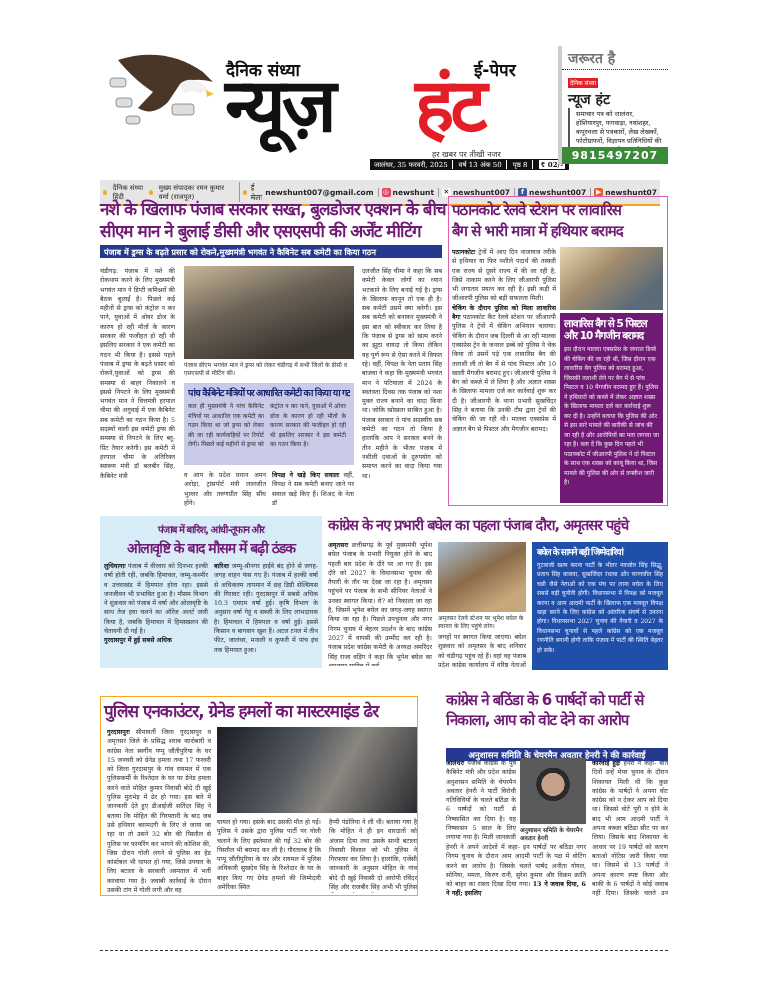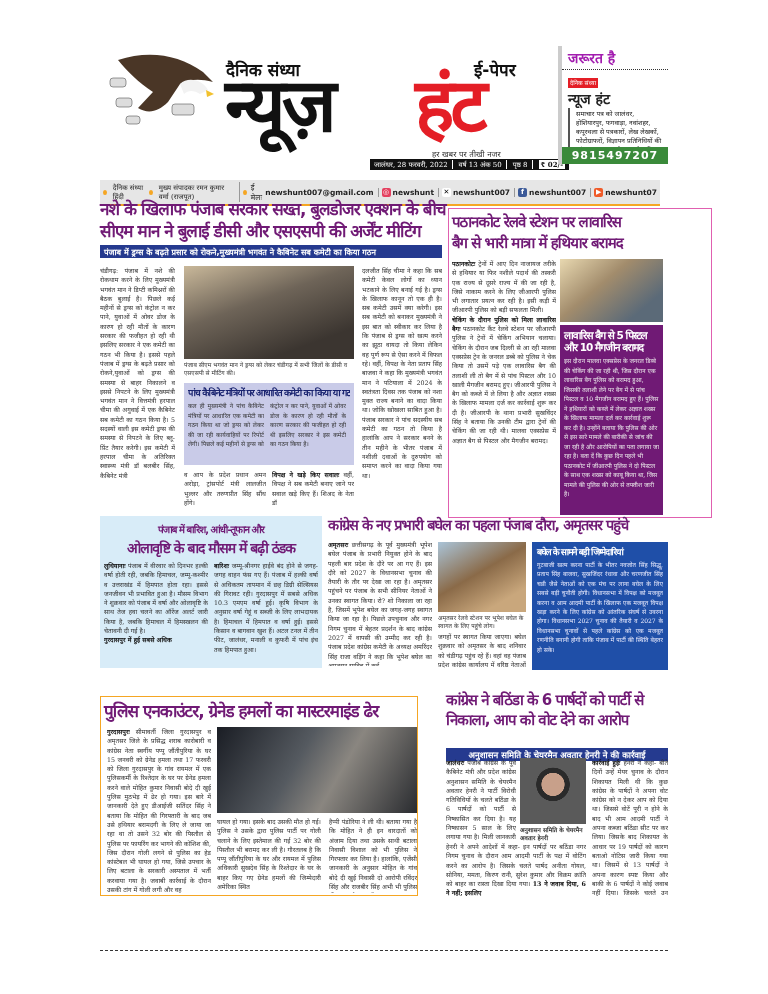--- a/index.html
+++ b/index.html
@@ -8,21 +8,21 @@
 .eagle{left:108px;top:42px;width:112px;height:88px}
 .title-black{left:225px;top:68px;font-family:"DejaVu Sans",sans-serif;font-weight:bold;font-size:74px;line-height:74px;color:#111;letter-spacing:-4px}
 .title-red{left:415px;top:68px;font-family:"DejaVu Sans",sans-serif;font-weight:bold;font-size:74px;line-height:74px;color:#e41e26;letter-spacing:-4px}
 .daily{left:226px;top:58px;font-family:"DejaVu Sans",sans-serif;font-weight:bold;font-size:17px;color:#111}
 .epaper{left:474px;top:58px;font-family:"DejaVu Sans",sans-serif;font-weight:bold;font-size:17px;color:#111}
 .tagline{left:432px;top:148px;font-size:8px;color:#333}
 .dateline{left:370px;top:159px;background:#111;color:#fff;font-size:7px;padding:1px 4px;display:flex;gap:6px}
 .dateline span{border-right:1px solid #fff;padding-right:4px}
 .price-box{background:#fff;color:#111;padding:0 2px}
 .ad{left:558px;top:46px;width:110px;height:118px;border-left:4px solid #ccc;background:#fff}
-.ad-title{font-family:"DejaVu Sans",sans-serif;font-weight:bold;color:#a21caf;font-size:14px;padding:2px 6px;border-bottom:1px dotted #333}
+.ad-title{font-family:"DejaVu Sans",sans-serif;font-weight:bold;color:#737373;font-size:14px;padding:2px 6px;border-bottom:1px dotted #333}
 .ad-badge{display:inline-block;background:#e41e26;color:#fff;font-size:6px;margin:3px 6px 0;padding:1px 2px}
 .ad-name{font-family:"DejaVu Sans",sans-serif;font-weight:bold;font-size:14px;padding:0 6px}
 .ad-text{font-size:6.5px;line-height:9px;padding:2px 6px;border-left:2px solid #555;margin-left:6px}
 .ad-phone{position:absolute;bottom:0;left:0;right:0;background:#3a8a3a;color:#fff;font-family:"DejaVu Sans",sans-serif;font-weight:bold;font-size:11px;text-align:center;padding:2px 0;letter-spacing:1px}
 .infobar{left:100px;top:180px;width:560px;height:14px;background:#e6e6e6;border-bottom:2px solid #f5a623;font-size:7px;display:flex;align-items:center;gap:4px;padding:12px 3px}
 .dot{display:inline-block;width:5px;height:5px;border-radius:50%;background:#f5a623;margin-right:2px}
 .social{font-family:"DejaVu Sans",sans-serif;font-weight:bold;font-size:7.5px;display:flex;align-items:center;gap:2px;border-left:1px solid #999;padding-left:3px}
 .ico{display:inline-block;width:9px;height:9px;border-radius:2px;color:#fff;font-size:7px;line-height:9px;text-align:center}
 .h1{font-family:"DejaVu Sans",sans-serif;font-weight:bold;color:#701a75;letter-spacing:-1px}
 .col{font-size:6.3px;line-height:9.3px;text-align:justify;color:#333;overflow:hidden}
@@ -51,21 +51,21 @@
     <rect x="18" y="74" width="14" height="8" rx="3" fill="#ddd" stroke="#555" stroke-width=".6"></rect>
     <rect x="64" y="62" width="22" height="11" rx="3" fill="#ddd" stroke="#555" stroke-width=".6"></rect>
   </svg>
 </div>
 <div class="abs daily">दैनिक संध्या</div>
 <div class="abs epaper">ई-पेपर</div>
 <div class="abs title-black">न्यूज़</div>
 <div class="abs title-red">हंट</div>
 <div class="abs tagline">हर खबर पर तीखी नजर</div>
 <div class="abs dateline">
-  <span>जालंधर, 28 फरवरी, 2022</span>
+  <span>जालंधर, 35 फरवरी, 2025</span>
   <span>वर्ष 13 अंक 50</span>
   <span>पृष्ठ 8</span>
   <b class="price-box">₹ 02/-</b>
 </div>
 
 <div class="abs ad">
   <div class="ad-title">जरूरत है</div>
   <span class="ad-badge">दैनिक संध्या</span>
   <div class="ad-name">न्यूज हंट</div>
   <div class="ad-text">समाचार पत्र को जालंधर, होशियारपुर, फगवाड़ा, नवांशहर, कपूरथला से पत्रकारों, लेख लेखकों, फोटोग्राफरों, विज्ञापन प्रतिनिधियों की तुरंत आवश्यकता है। सम्पर्क करें</div>
@@ -112,21 +112,21 @@
     <div style="display:flex;gap:6px;margin-top:2px">
       <div class="col" style="width:76px;height:58px;font-size:6px;line-height:9.5px">कल ही मुख्यमंत्री ने पांच कैबिनेट मंत्रियों पर आधारित एक कमेटी का गठन किया था जो ड्रग्स को लेकर की जा रही कार्यवाहियों पर रिपोर्ट लेगी। पिछले कई महीनों से ड्रग्स को</div>
       <div class="col" style="width:76px;height:58px;font-size:6px;line-height:9.5px">कंट्रोल न कर पाने, युवाओं में ओवर डोज के कारण हो रही मौतों के कारण सरकार की फजीहत हो रही थी इसलिए सरकार ने इस कमेटी का गठन किया है।</div>
     </div>
   </div>
   <div class="col abs" style="left:84px;top:272px;width:82px;height:40px">व आप के प्रदेश प्रधान अमन अरोड़ा, ट्रांसपोर्ट मंत्री लालजीत भुल्लर और तरुणप्रीत सिंह सौंध होंगे।</div>
   <div class="col abs" style="left:172px;top:272px;width:82px;height:40px"><b class="bold">विपक्ष ने खड़े किए सवालः</b> <span>वहीं, विपक्ष ने सब कमेटी बनाए जाने पर सवाल खड़े किए हैं। शिअद के नेता डॉ</span></div>
   <div class="col abs" style="left:262px;top:68px;width:80px;height:244px">दलजीत सिंह चीमा ने कहा कि सब कमेटी केवल लोगों का ध्यान भटकाने के लिए बनाई गई है। ड्रग्स के खिलाफ कानून तो एक ही है। सब कमेटी उसमें क्या करेगी। इस सब कमेटी को बनाकर मुख्यमंत्री ने इस बात को स्वीकार कर लिया है कि पंजाब से ड्रग्स को खत्म करने का झूठा वायदा तो किया लेकिन वह पूर्ण रूप से ऐसा करने में विफल रहे। वहीं, विपक्ष के नेता प्रताप सिंह बाजवा ने कहा कि मुख्यमंत्री भगवंत मान ने पटियाला में 2024 के स्वतंत्रता दिवस तक पंजाब को नशा मुक्त राज्य बनाने का वादा किया था। जोकि खोखला साबित हुआ है। पंजाब सरकार ने पांच सदस्यीय सब कमेटी का गठन तो किया है हालांकि आप ने सरकार बनने के तीन महीने के भीतर पंजाब में नशीली दवाओं के दुरुपयोग को समाप्त करने का वादा किया गया था।</div>
 </div>
 
-<div class="abs pink-box" style="left:448px;top:208px;width:264px;height:310px;padding:3px">
+<div class="abs pink-box" style="left:448px;top:196px;width:220px;height:310px;padding:3px">
   <div class="h1" style="font-size:15px;line-height:21px;white-space:nowrap">पठानकोट रेलवे स्टेशन पर लावारिस</div>
   <div class="h1" style="font-size:15px;line-height:21px;white-space:nowrap">बैग से भारी मात्रा में हथियार बरामद</div>
   <div class="col abs" style="left:3px;top:50px;width:104px;height:254px">
     <b class="bold">पठानकोटः</b> <span>ट्रेनों में आए दिन नाजायज तरीके से हथियार या फिर नशीले पदार्थ की तस्करी एक राज्य से दूसरे राज्य में की जा रही है, जिसे नाकाम करने के लिए जीआरपी पुलिस भी लगातार प्रयत्न कर रही है। इसी कड़ी में जीआरपी पुलिस को बड़ी सफलता मिली।</span><br>
     <b class="bold">चेकिंग के दौरान पुलिस को मिला लावारिस बैगः</b> <span>पठानकोट कैंट रेलवे स्टेशन पर जीआरपी पुलिस ने ट्रेनों में चेकिंग अभियान चलाया। चेकिंग के दौरान जब दिल्ली से आ रही मालवा एक्सप्रेस ट्रेन के जनरल डब्बे को पुलिस ने चेक किया तो उसमें पड़े एक लावारिस बैग की तलाशी ली तो बैग में से पांच पिस्टल और 10 खाली मैगजीन बरामद हुए। जीआरपी पुलिस ने बैग को कब्जे में ले लिया है और अज्ञात शख्स के खिलाफ मामला दर्ज कर कार्रवाई शुरू कर दी है। जीआरपी के थाना प्रभारी सुखविंदर सिंह ने बताया कि उनकी टीम द्वारा ट्रेनों की चेकिंग की जा रही थी। मालवा एक्सप्रेस में अज्ञात बैग से पिस्टल और मैगजीन बरामद।</span>
   </div>
   <div class="abs photo" style="left:111px;top:50px;width:103px;height:63px;background:linear-gradient(140deg,#e8d8b0,#a28c6c 40%,#5b6a78 80%)"></div>
   <div class="abs dark-box" style="left:111px;top:116px;width:103px;height:190px;padding:4px">
     <div class="h1" style="font-size:10.5px;line-height:12px;color:#fff">लावारिस बैग से 5 पिस्टल और 10 मैगजीन बरामद</div>
     <div class="col" style="color:#eee;margin-top:3px;height:150px;font-size:6px;line-height:9.5px;text-align:left">इस दौरान मालवा एक्सप्रेस के जनरल डिब्बे की चेकिंग की जा रही थी, जिस दौरान एक लावारिस बैग पुलिस को बरामद हुआ, जिसकी तलाशी लेने पर बैग में से पांच पिस्टल व 10 मैगजीन बरामद हुए हैं। पुलिस ने हथियारों को कब्जे में लेकर अज्ञात शख्स के खिलाफ मामला दर्ज कर कार्रवाई शुरू कर दी है। उन्होंने बताया कि पुलिस की ओर से इस सारे मामले की बारीकी से जांच की जा रही है और आरोपियों का पता लगाया जा रहा है। बता दें कि कुछ दिन पहले भी पठानकोट में जीआरपी पुलिस ने दो पिस्टल के साथ एक शख्स को काबू किया था, जिस मामले की पुलिस की ओर से तफ्तीश जारी है।</div>

